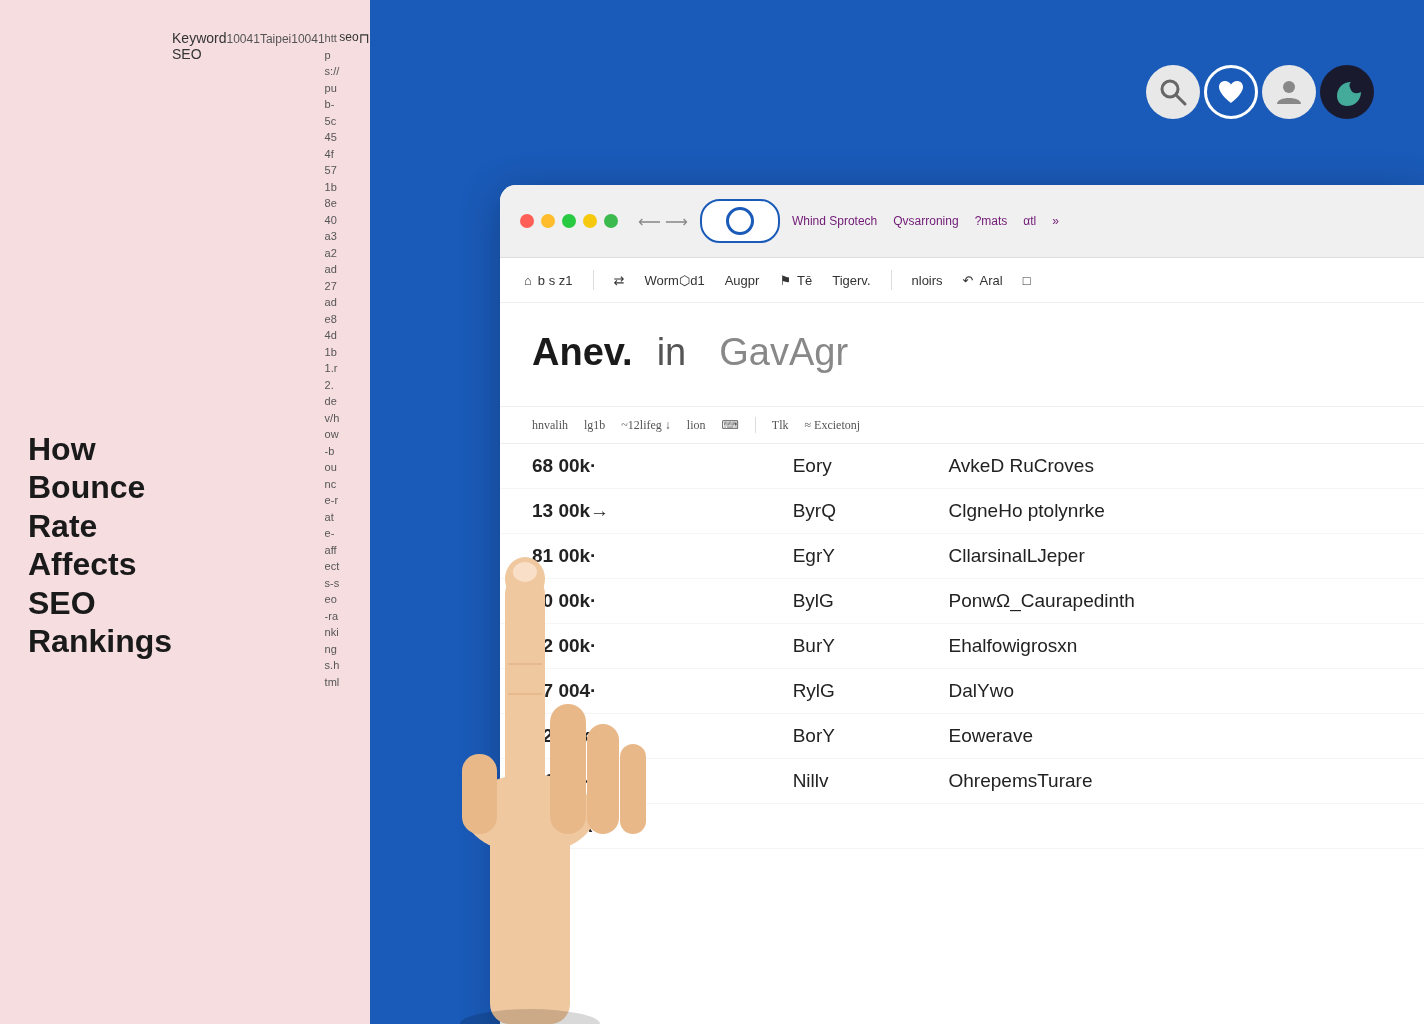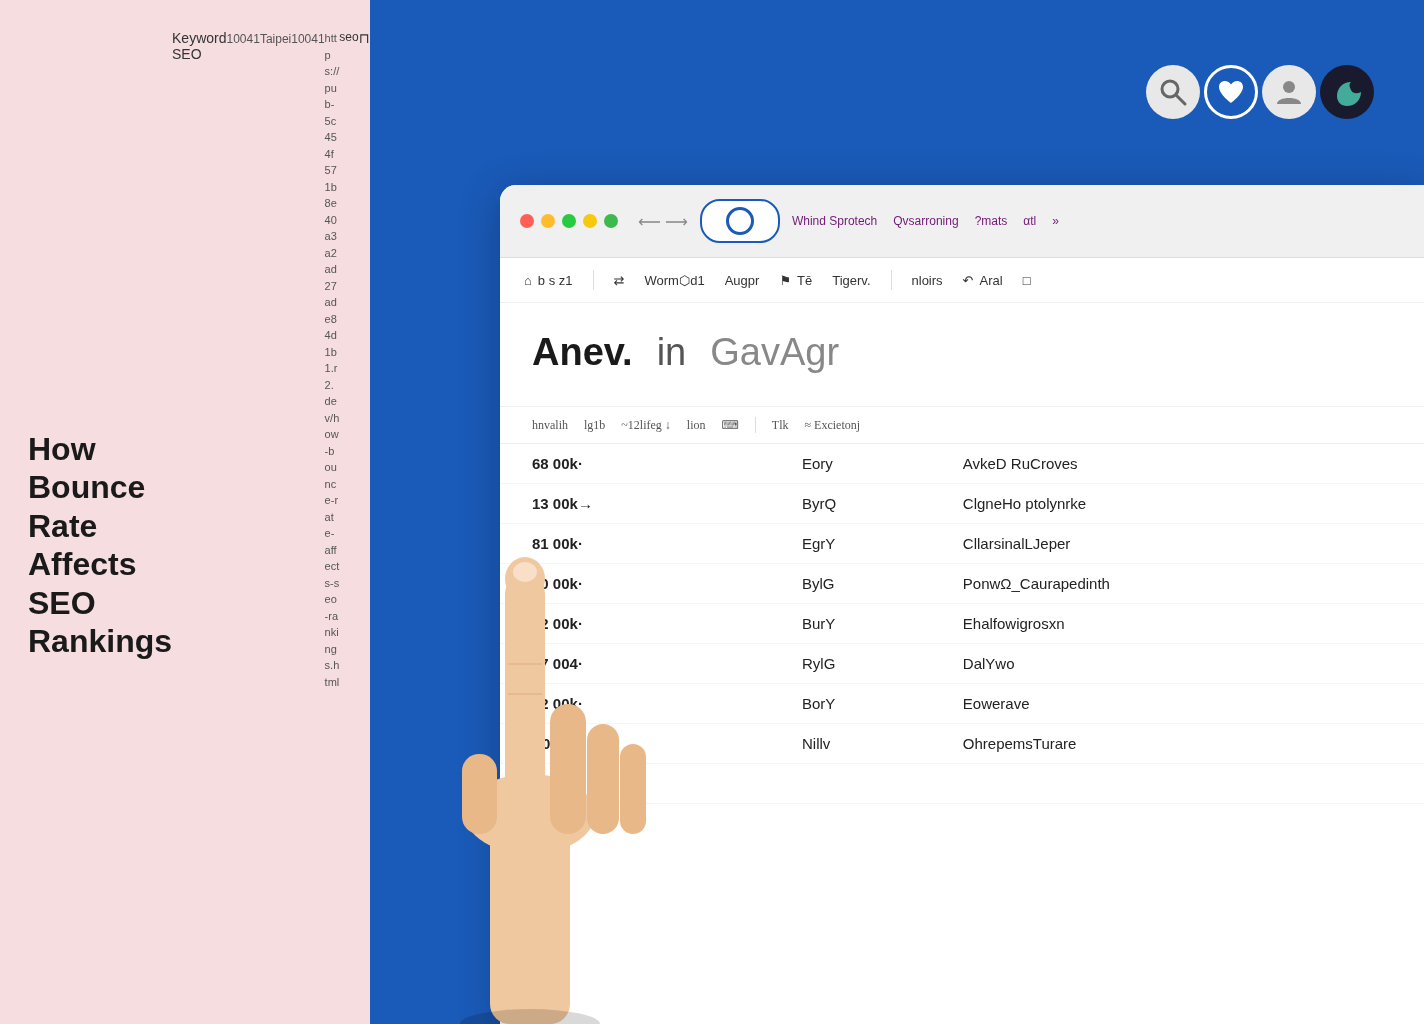--- a/index.html
+++ b/index.html
@@ -198,21 +198,21 @@
     .page-title-accent {
       font-size: 38px;
       font-weight: 700;
       color: #f5a623;
     }
 
     .page-title-sub {
       font-size: 38px;
       font-weight: 400;
       color: #888;
-      margin-left: 8px;
+      margin-left: 17px;
     }
 
     
     .sub-toolbar {
       display: flex;
       align-items: center;
       gap: 16px;
       padding: 10px 32px;
       border-bottom: 1px solid #eee;
       background: #fff;
@@ -225,21 +225,21 @@
       align-items: center;
       gap: 4px;
       cursor: pointer;
       font-family: Liberation Serif, serif;
     }
 
     
     .data-table {
       width: 100%;
       border-collapse: collapse;
-      font-size: 15px;
+      font-size: 19px;
     }
 
     .data-table td {
       padding: 11px 12px;
       border-bottom: 1px solid #f5f5f5;
       color: #222;
     }
 
     .volume-cell {
       font-weight: 600;

